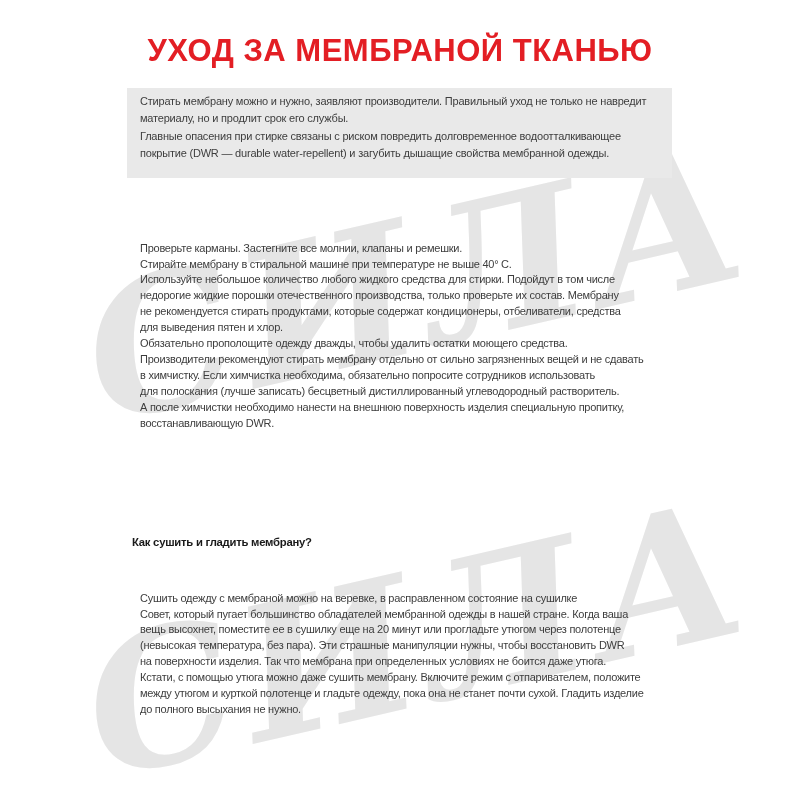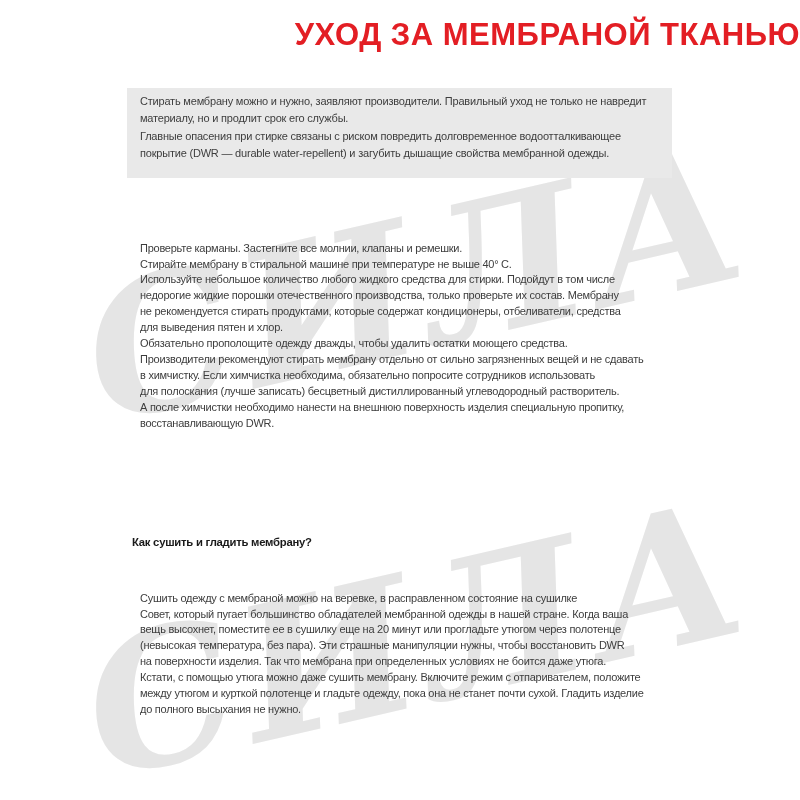--- a/index.html
+++ b/index.html
@@ -33,27 +33,26 @@
     user-select:none;
     white-space:nowrap;
   }
   .wm1{top:170px;}
   .wm2{top:525px;}
   .header{
     position:absolute;top:18px;left:0;width:800px;
     text-align:center;z-index:2;
   }
   .title{
-    margin:0;
+    margin:16px;
     font-size:31px;
     font-weight:700;
     letter-spacing:0.5px;
     color:var(--red);
     line-height:1.1;
-    text-align:right;
   }
   .subtitle{
     margin:10px 0 0 0;
     font-size:11px;
     font-weight:700;
     letter-spacing:-0.1px;
     color:var(--red);
   }
   .intro-box{
     position:absolute;

